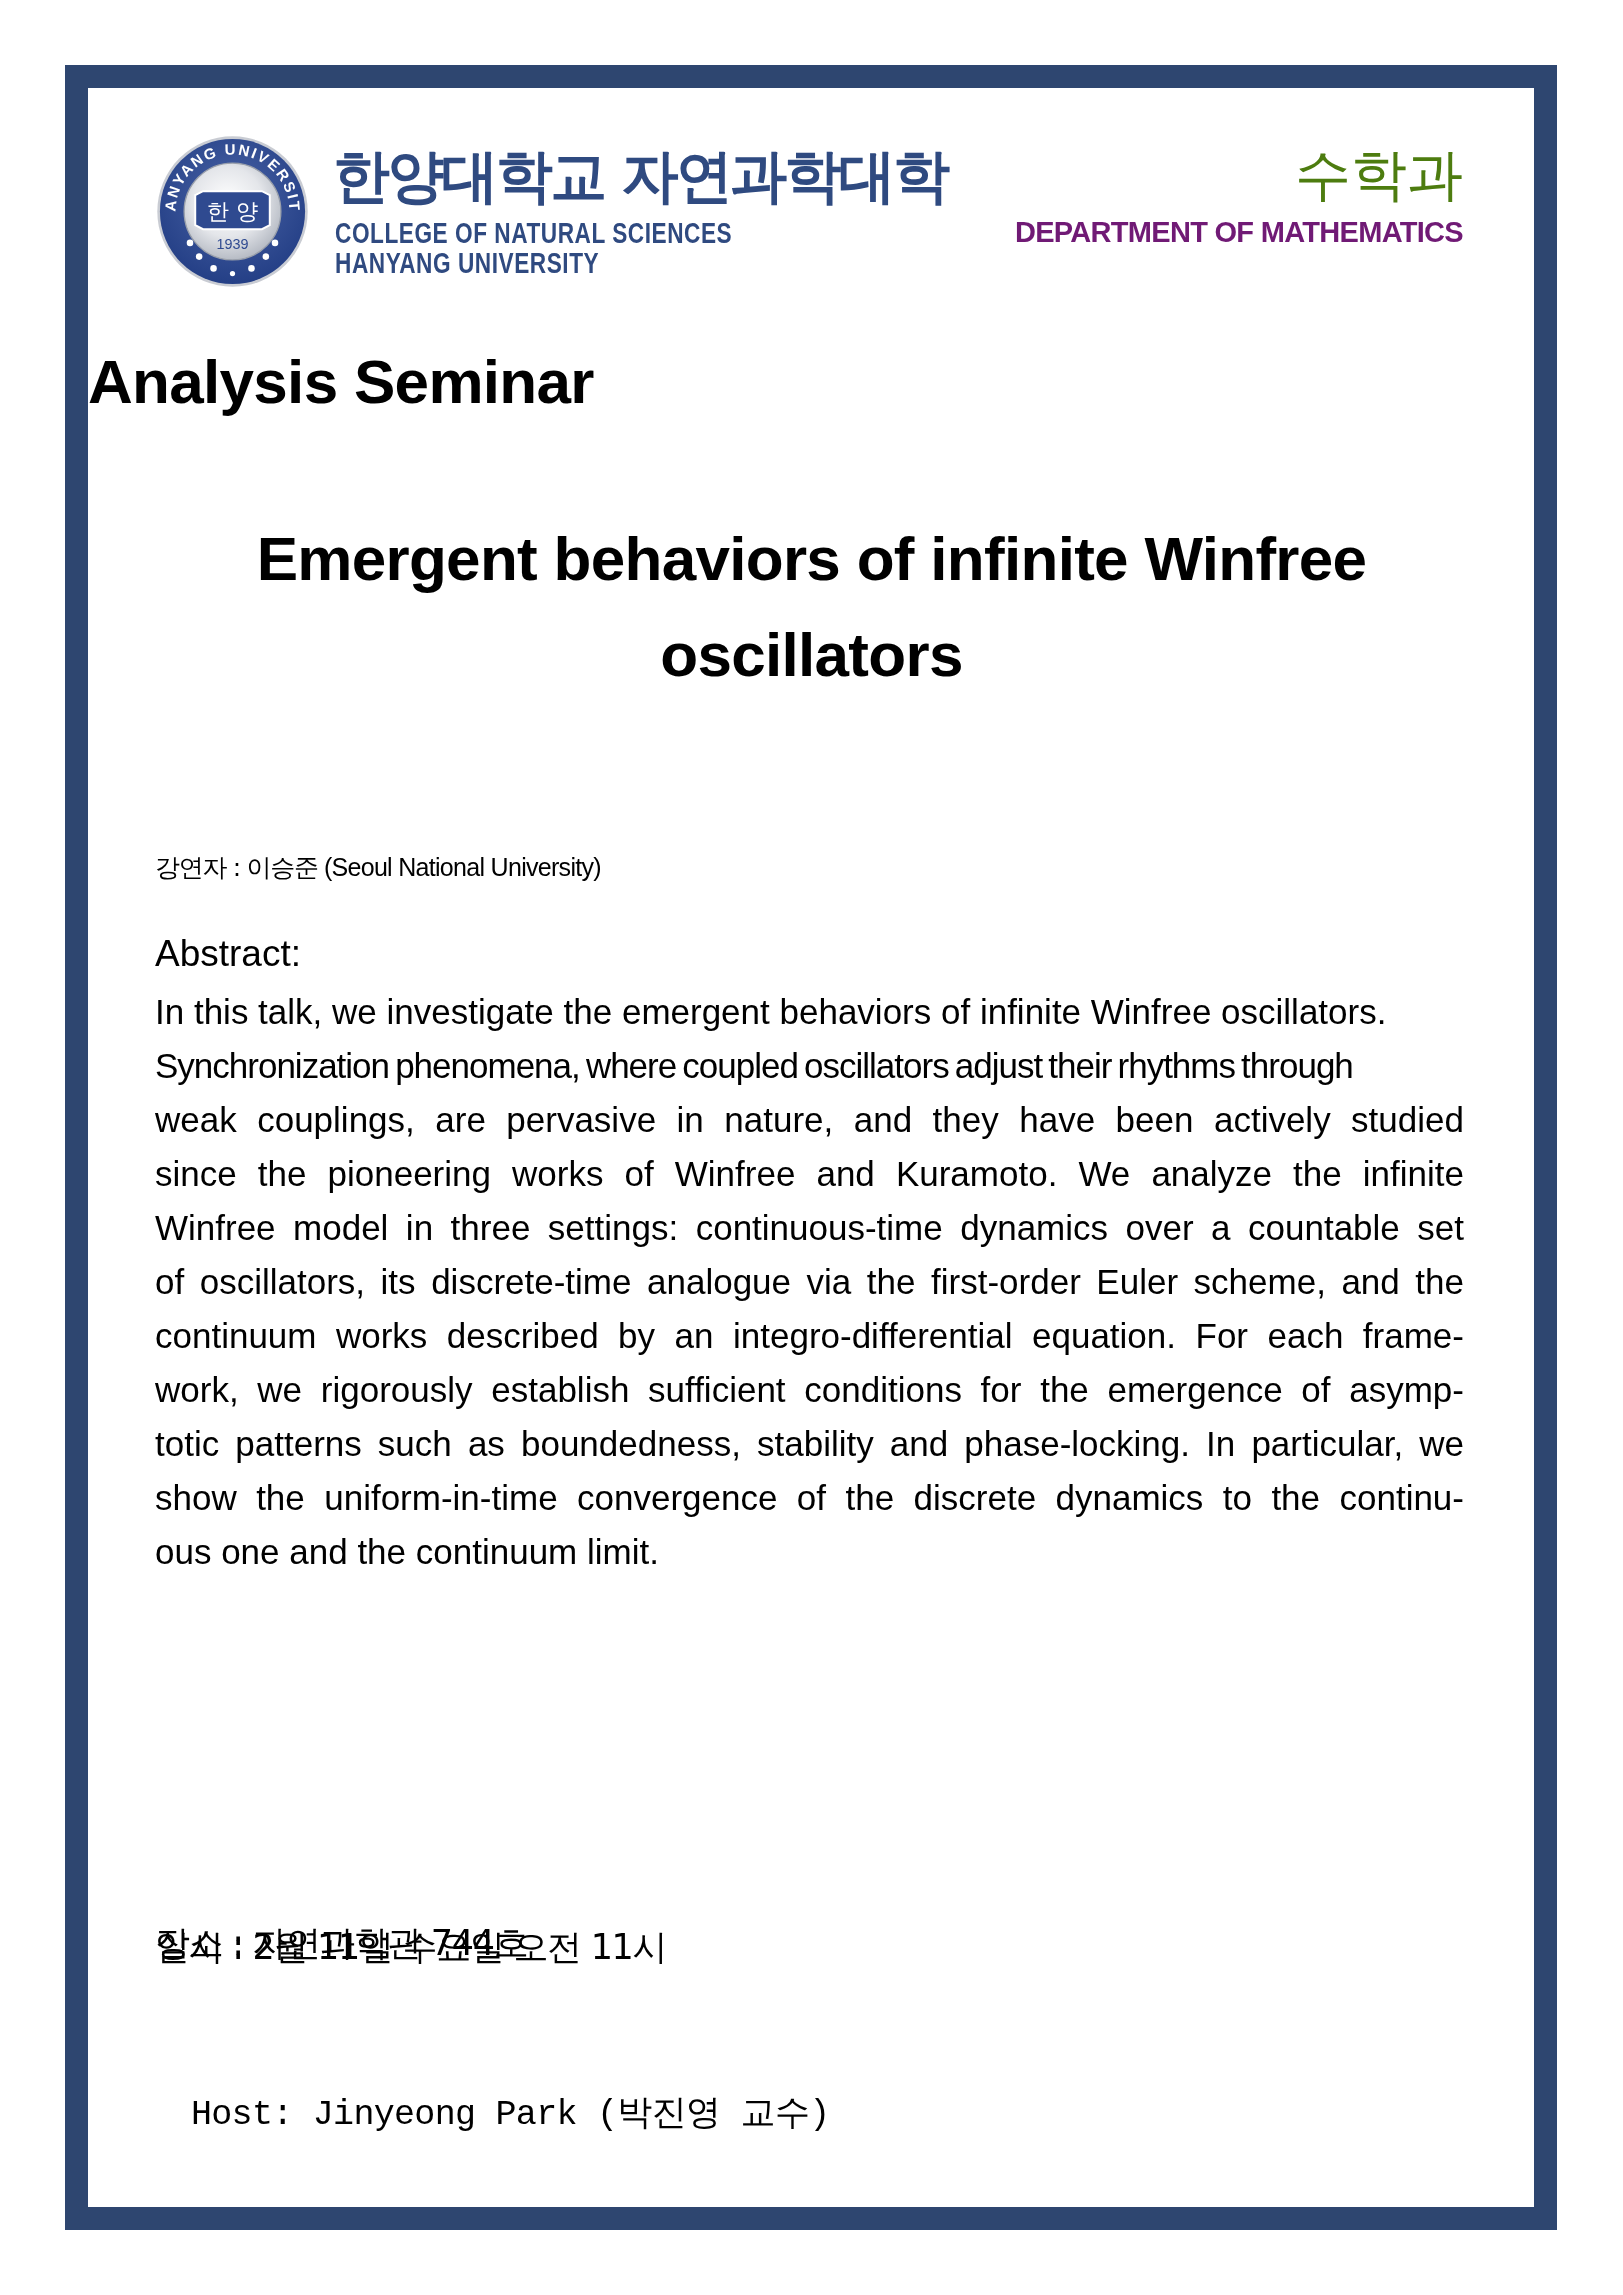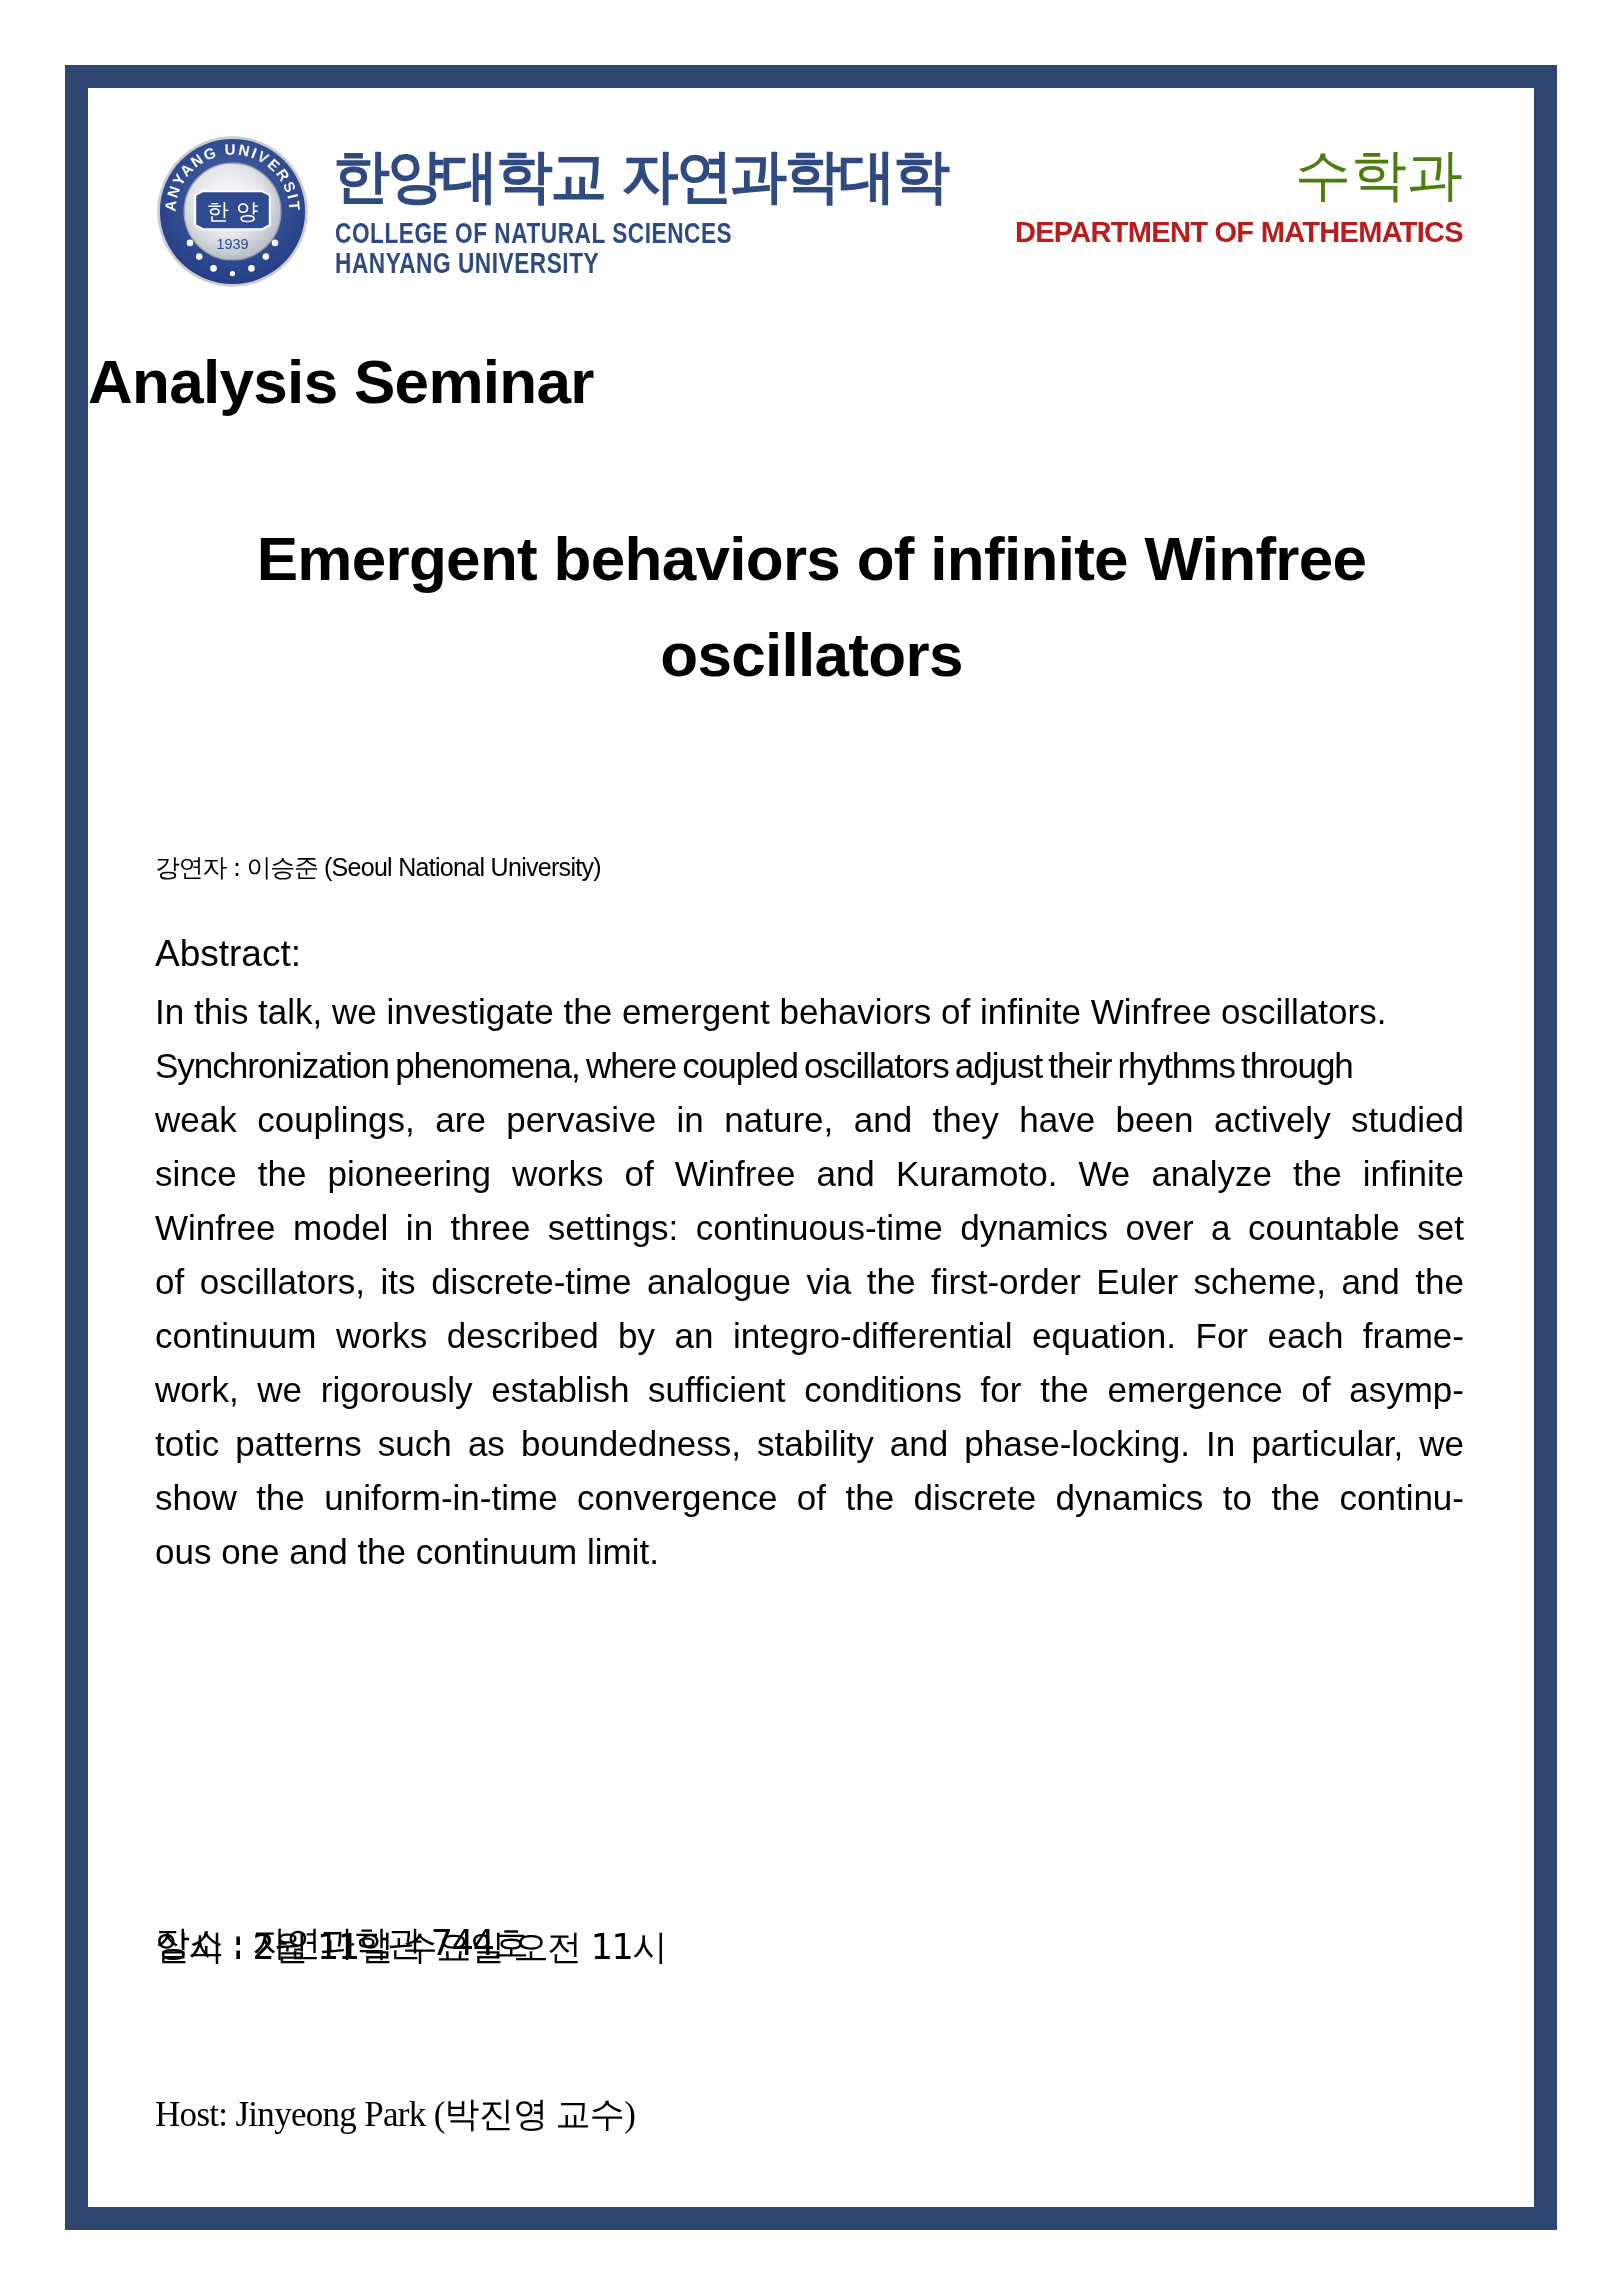--- a/index.html
+++ b/index.html
@@ -73,21 +73,21 @@
       white-space: nowrap;
     }
     .dept-en {
       position: absolute;
       right: 160px;
       top: 216px;
       font-family: "Liberation Sans", sans-serif;
       font-weight: bold;
       font-size: 29px;
       line-height: 33px;
-      color: #b91c1c;
+      color: #701a75;
       white-space: nowrap;
       letter-spacing: -0.7px;
     }
     
     .series-title {
       position: absolute;
       left: 88px;
       width: 1447px;
       top: 342px;
       text-align: left;
@@ -161,21 +161,21 @@
       position: absolute;
       left: 155px;
       font-family: "DejaVu Sans", sans-serif;
       font-size: 35px;
       line-height: 46px;
       white-space: nowrap;
       letter-spacing: -1.3px;
     }
     .info-date { top: 1924px; }
     .info-place { top: 1896px; margin-top: 24px; }
-    .info-host { top: 2092px; font-family: Liberation Serif, serif; letter-spacing: -0.7px; }
+    .info-host { top: 2092px; font-family: Liberation Mono, monospace; letter-spacing: -0.7px; margin-left: 36px; }
   </style>
 </head>
 <body>
 
 <div class="frame"></div>
 
 <div class="emblem">
   <svg width="153" height="153" viewBox="0 0 234 234">
     <defs>
       <radialGradient id="silver" cx="45%" cy="40%" r="60%">

